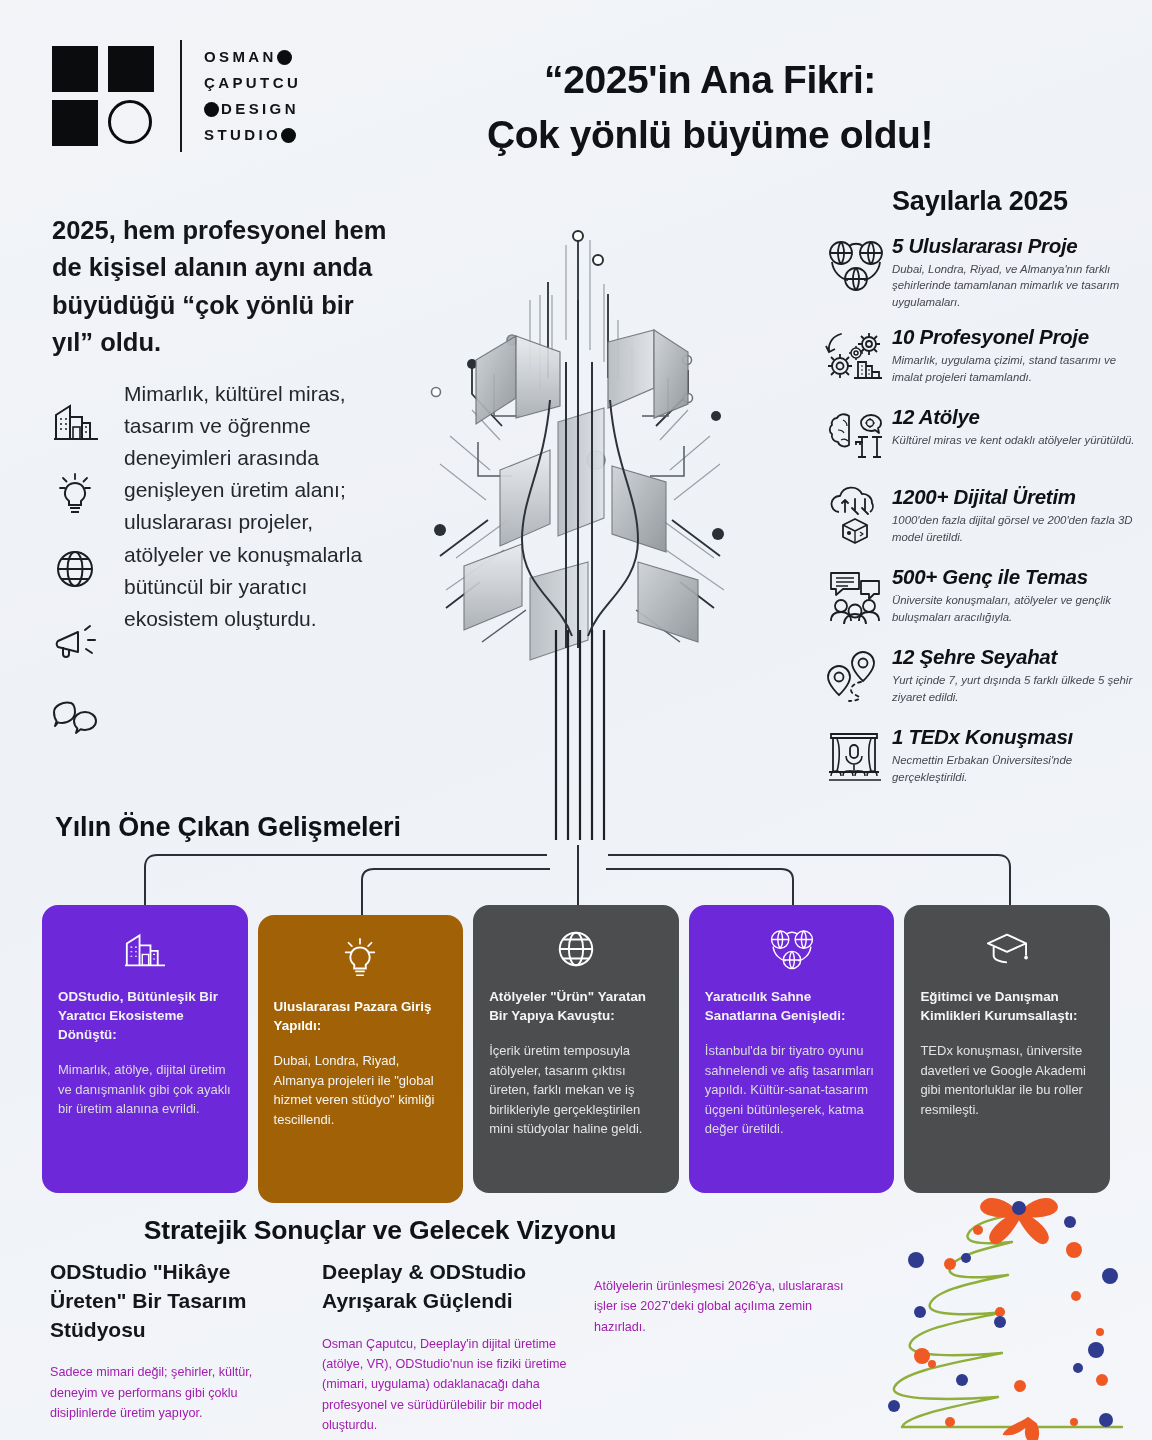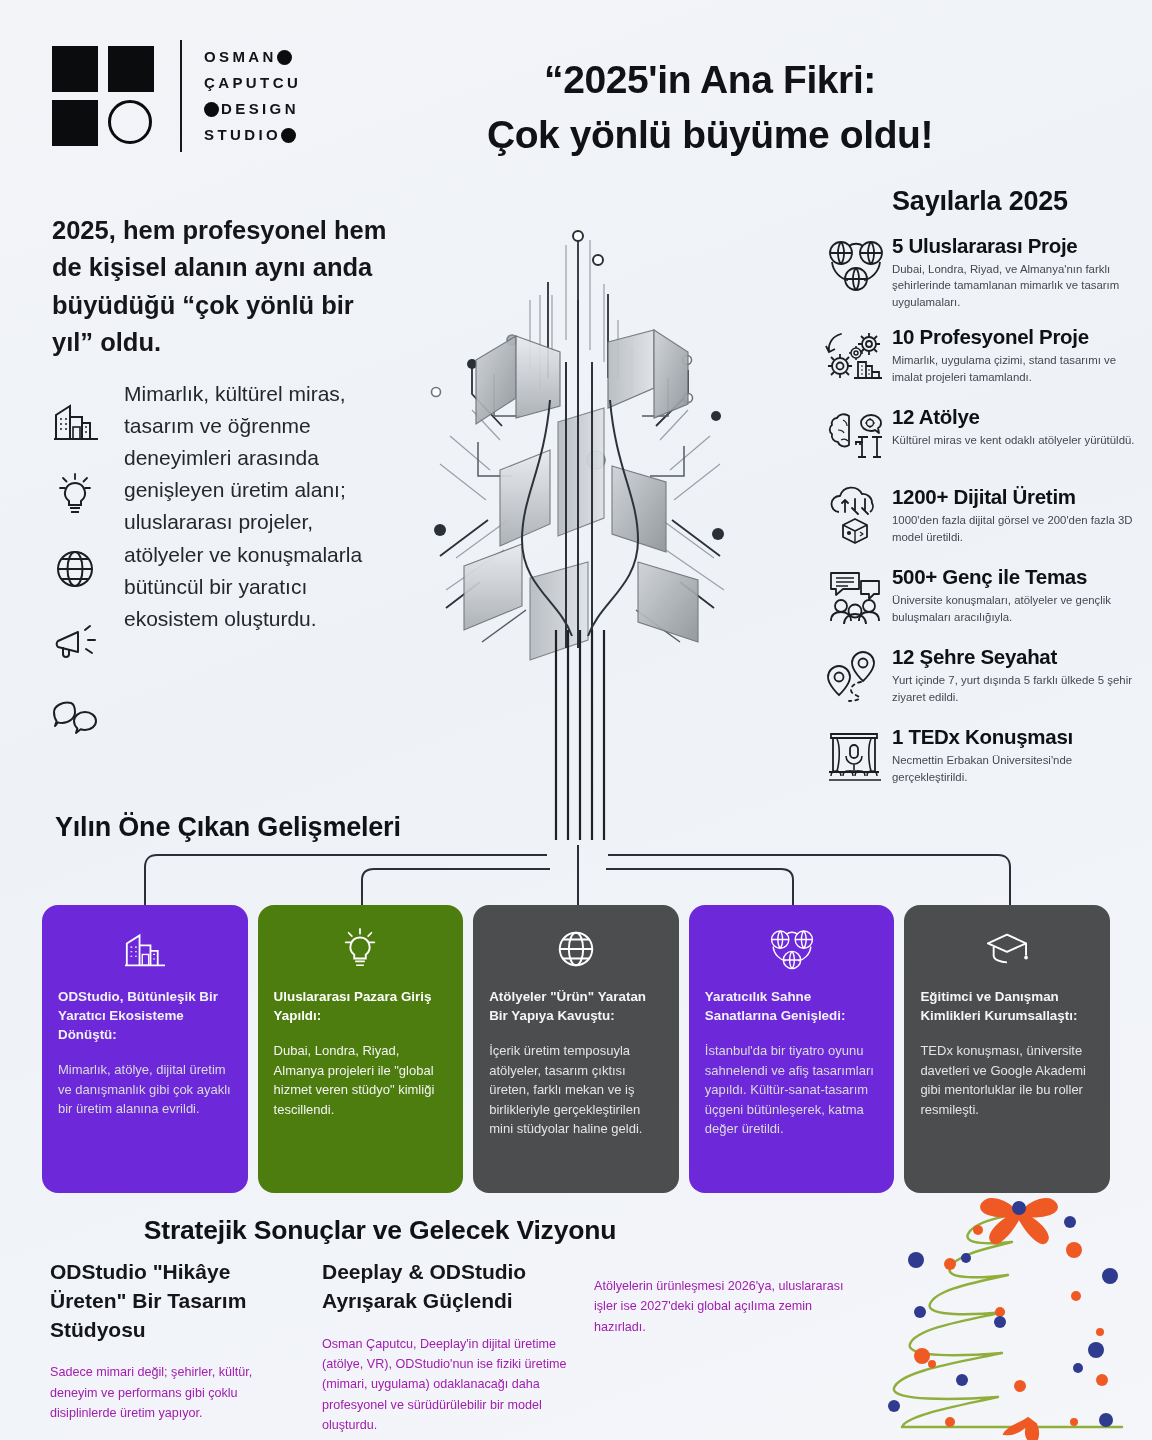--- a/index.html
+++ b/index.html
@@ -41,21 +41,21 @@
   .left-icons .ic { height: 74px; display: flex; align-items: center; }
   .left-text { margin-left: 72px; font-size: 21px; line-height: 1.53; color: #24282d; }
 
   
   .stats { position: absolute; left: 820px; top: 186px; width: 320px; }
   .stats-title { font-size: 27px; font-weight: 800; text-align: center; color: #101215;
                  margin-bottom: 14px; letter-spacing: -0.2px; }
   .stat { display: flex; align-items: flex-start; margin-bottom: 12px; }
   .stat-icon { flex: 0 0 72px; height: 68px; display: flex; align-items: center;
                justify-content: center; }
-  .stat-body { flex: 1; padding-top: 2px; }
+  .stat-body { flex: 1; padding-top: 2px; font-style: italic; }
   .stat-num { font-size: 20.5px; font-weight: 800; color: #0f1114; line-height: 1.22;
               letter-spacing: -0.3px; }
   .stat-desc { font-size: 11.4px; color: #44484e; line-height: 1.44; margin-top: 3px; }
 
   
   .tree-art { position: absolute; left: 380px; top: 190px; width: 400px; height: 650px; }
 
   
   .hl-title { position: absolute; left: 55px; top: 812px; font-size: 27px; font-weight: 800;
               color: #101215; letter-spacing: -0.2px; }
@@ -63,21 +63,21 @@
   .cards { position: absolute; left: 42px; top: 905px; width: 1068px;
            display: flex; gap: 10px; }
   .card { width: 207px; height: 288px; border-radius: 16px; padding: 16px 16px 14px;
           display: flex; flex-direction: column; }
   .card-icon { height: 56px; display: flex; align-items: center; justify-content: center;
                margin-bottom: 10px; }
   .card-h { font-size: 13.4px; font-weight: 700; line-height: 1.42; margin-bottom: 16px; }
   .card-p { font-size: 13px; line-height: 1.50; }
   .c-dark  { background: #6d28d9; color: #f1f2f4; }
   .c-dark .card-p { color: #d9dcdf; }
-  .c-mid   { background: #4d7c0f; color: #ffffff; }
+  .c-mid   { background: #a16207; color: #ffffff; margin-top: 10px; }
   .c-mid .card-p { color: #f4f4f4; }
   .c-gray  { background: #4c4d4e; color: #f4f5f6; }
   .c-gray .card-p { color: #e2e4e5; }
 
   
   .bottom-title { position: absolute; left: 0; top: 1215px; width: 760px; text-align: center;
                   font-size: 26.5px; font-weight: 800; color: #101215; letter-spacing: -0.2px; }
   .bottom-cols { position: absolute; left: 50px; top: 1258px; width: 810px;
                  display: flex; gap: 22px; }
   .bcol { width: 250px; }

